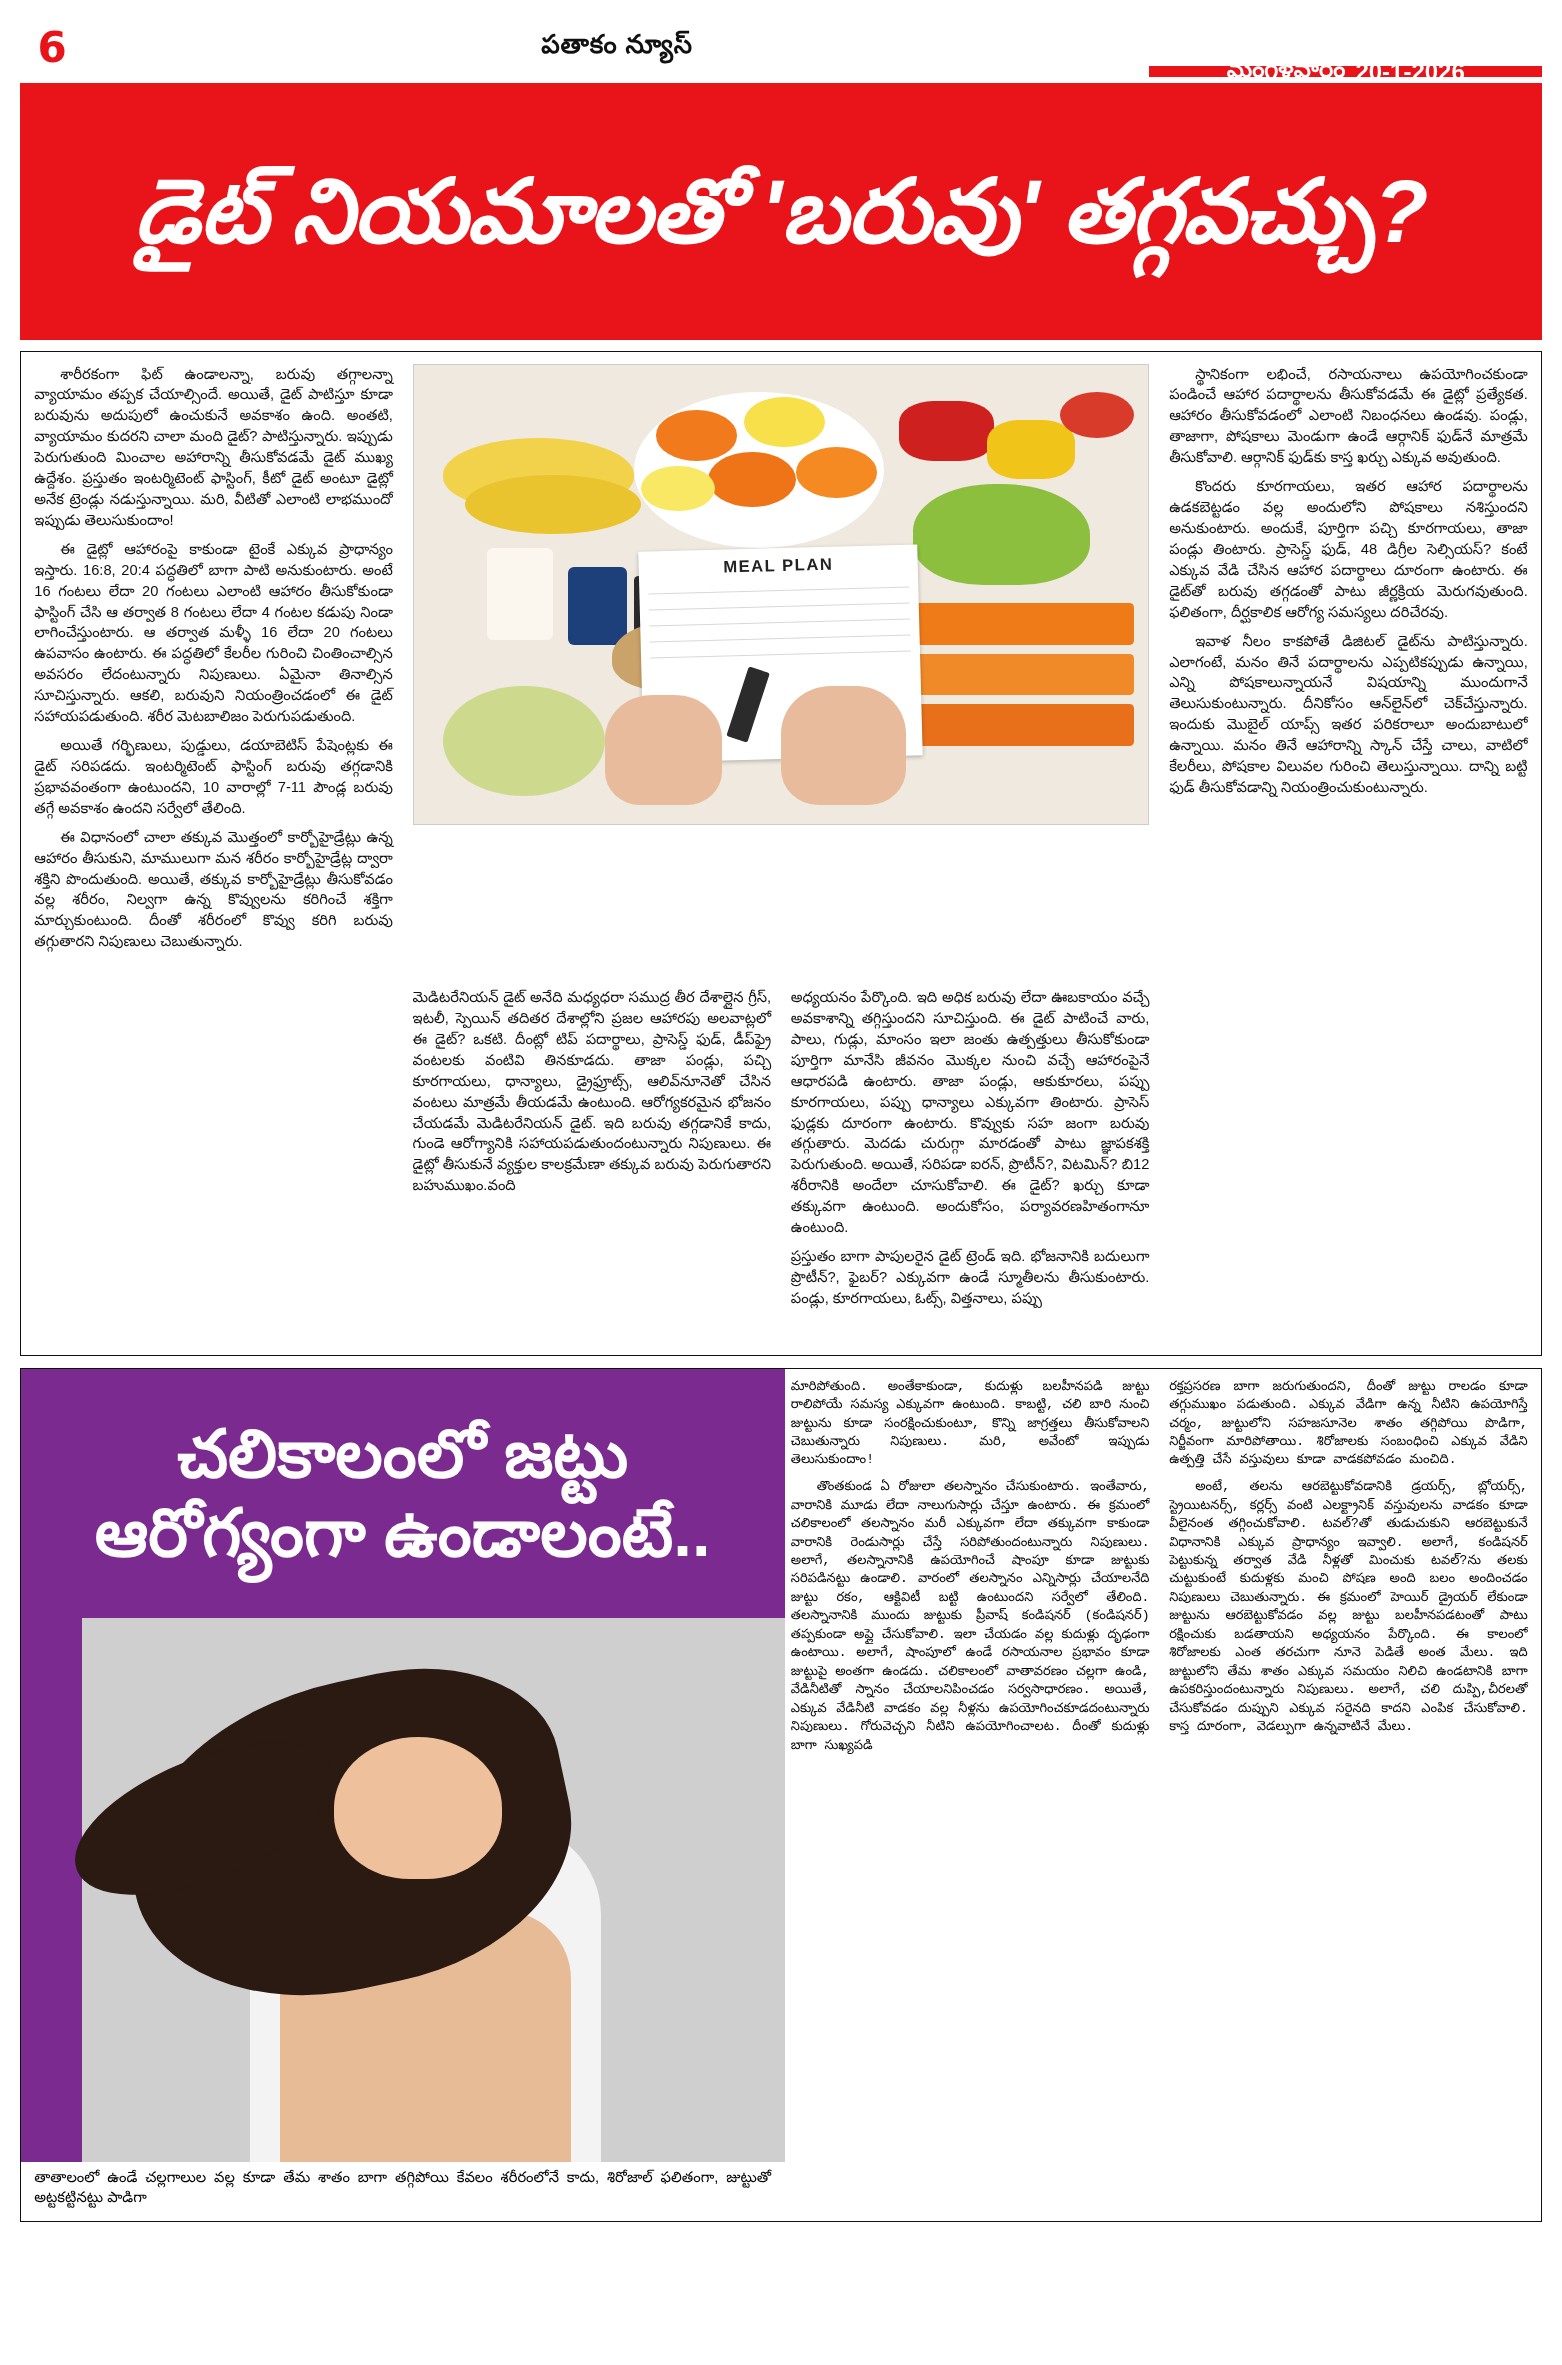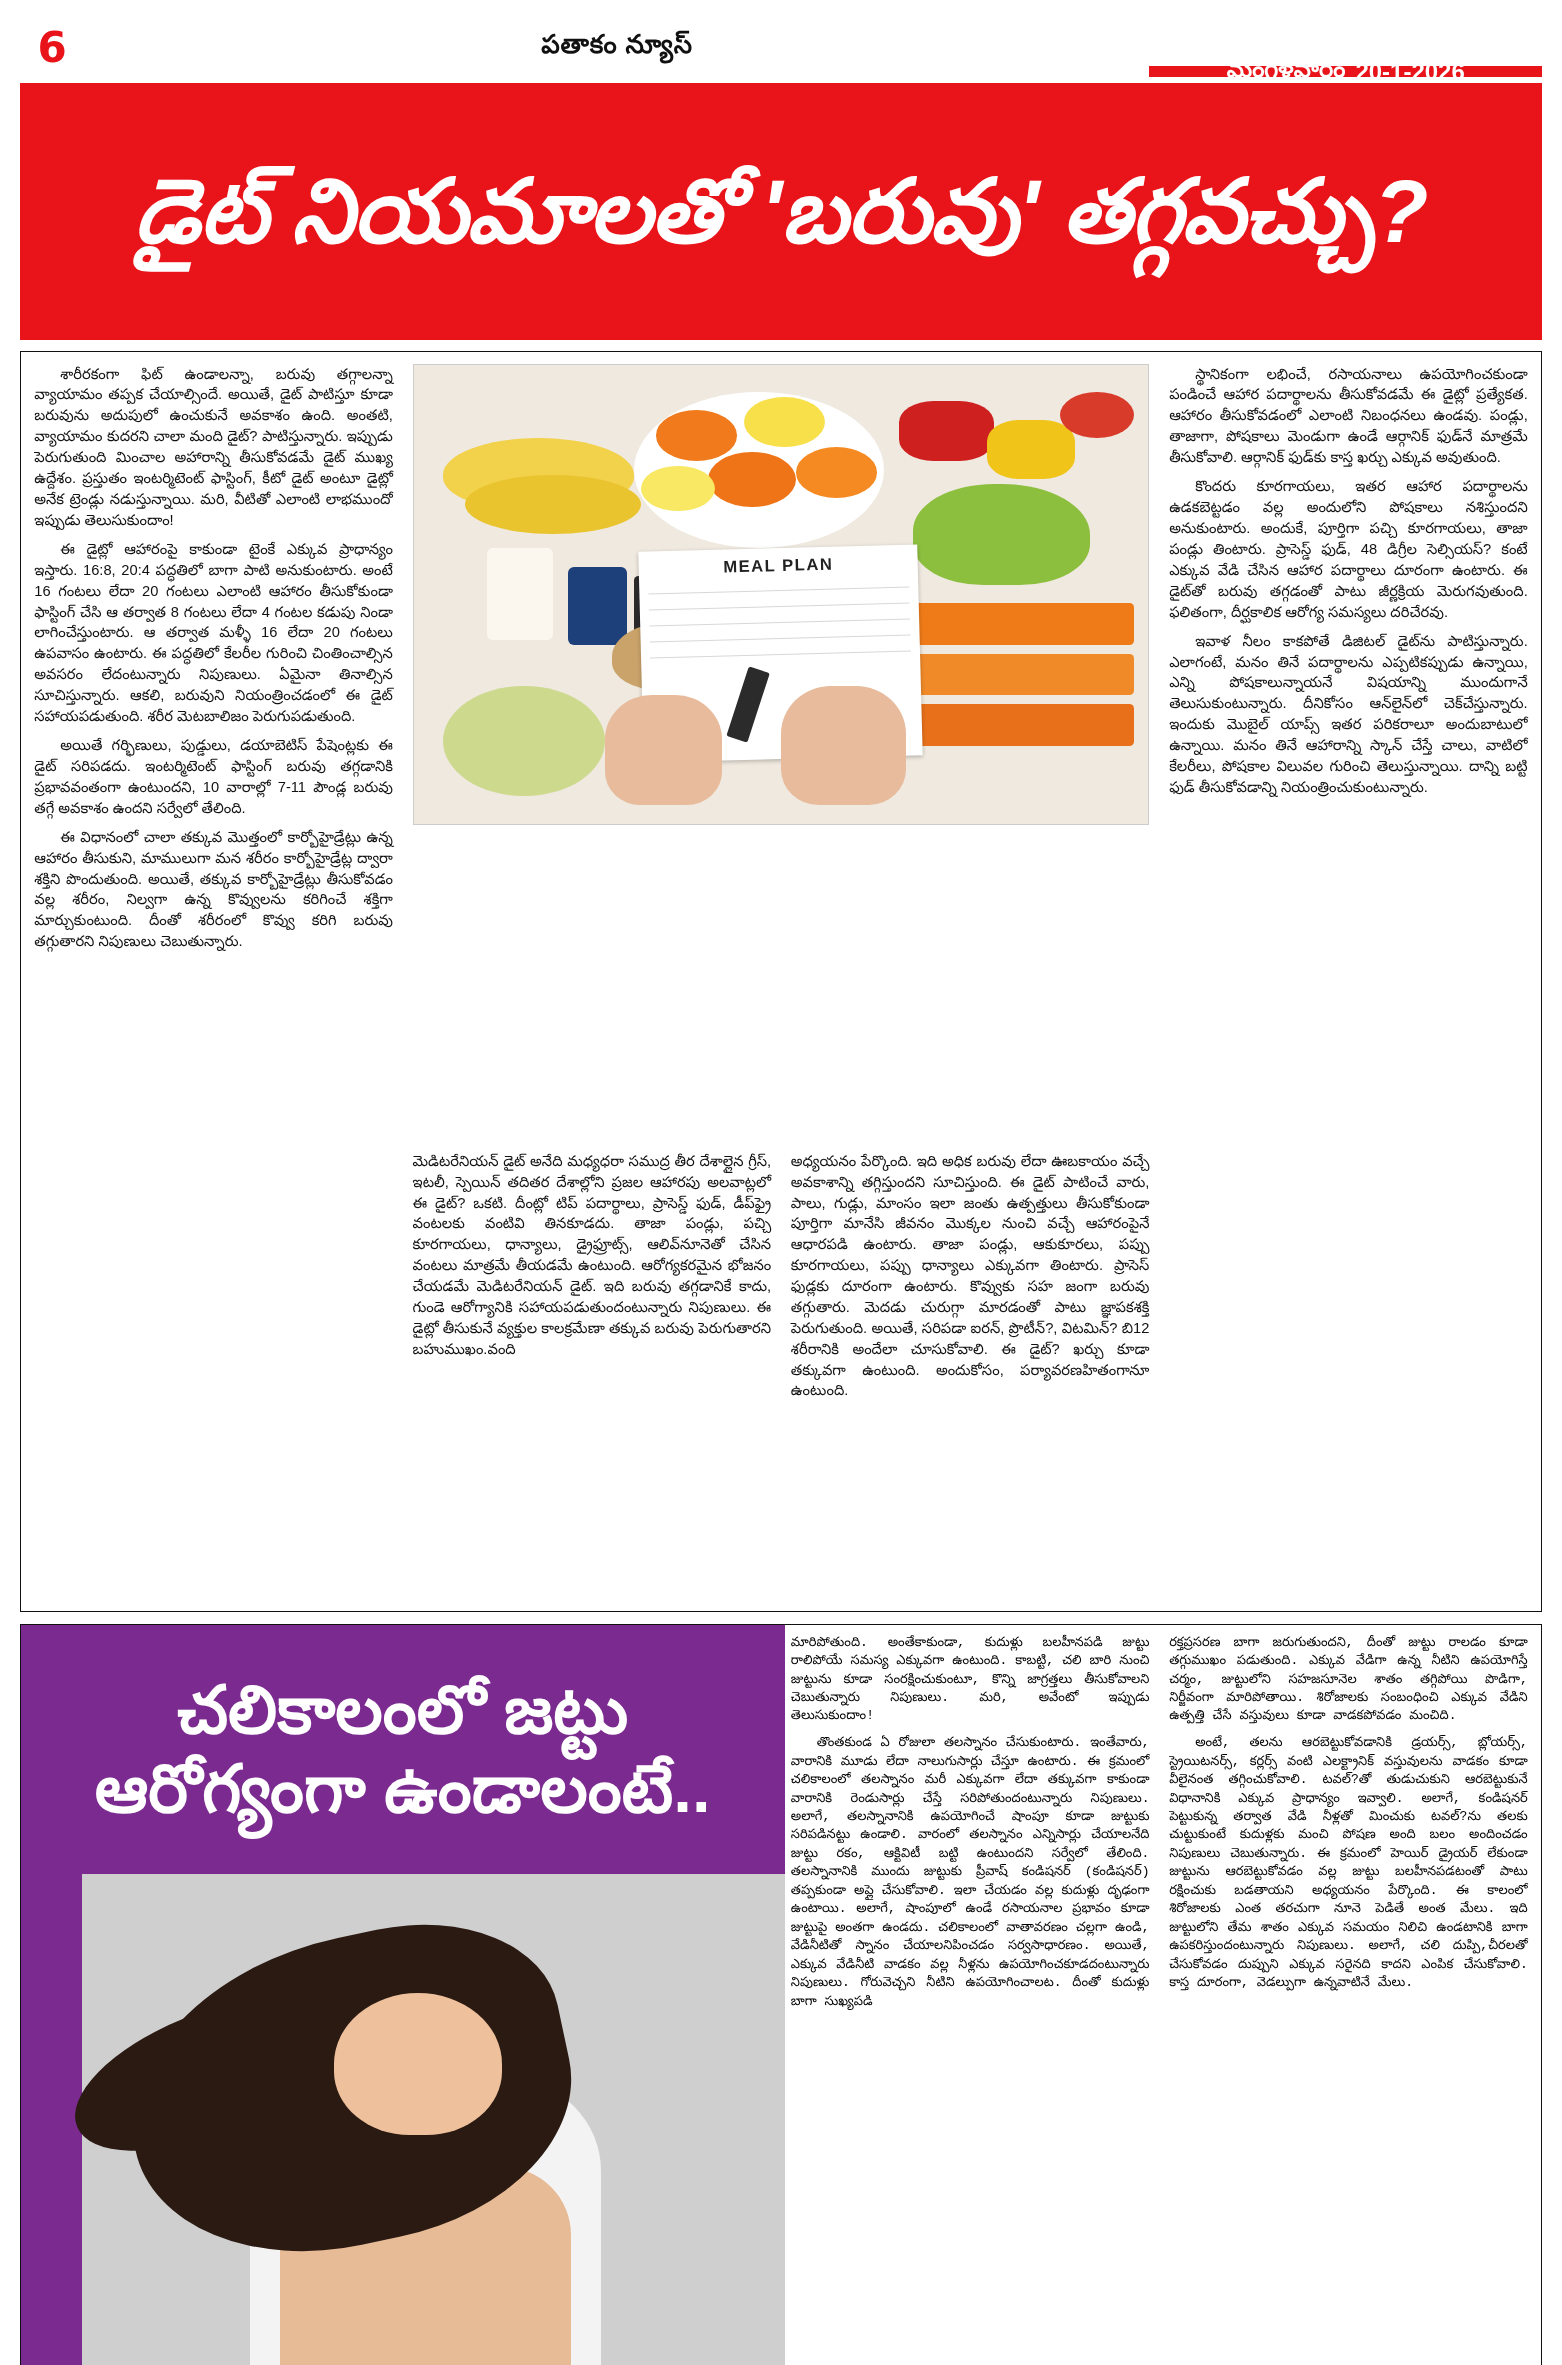--- a/index.html
+++ b/index.html
@@ -75,21 +75,21 @@
     letter-spacing: -0.8px;
     line-height: 1;
     text-align: center;
     font-family: "Liberation Sans", sans-serif;
   }
 
   
   .article-one {
     border: 1.5px solid #111;
     padding: 12px 13.6px 10.6px 13.6px;
-    height: 1261px;
+    height: 1005px;
     position: relative;
     overflow: hidden;
   }
   .a1-grid {
     display: grid;
     grid-template-columns: 1fr 1fr 1fr 1fr;
     column-gap: 19.7px;
     height: 100%;
   }
   .col { font-size: 14.7px; line-height: 1.42; color: #111; text-align: justify; }
@@ -240,20 +240,21 @@
           <div class="fruit" style="left:44%;top:66%;width:3%;height:16%;background:#2b2b2b;border-radius:2.3px;transform:rotate(18deg);"></div>
         </div>
       </div>
 
       <div class="col" style="grid-column:2;">
         <p>మెడిటరేనియన్ డైట్ అనేది మధ్యధరా సముద్ర తీర దేశాల్లైన గ్రీస్, ఇటలీ, స్పెయిన్ తదితర దేశాల్లోని ప్రజల ఆహారపు అలవాట్లలో ఈ డైట్? ఒకటి. దీంట్లో టిప్ పదార్థాలు, ప్రాసెస్డ్ ఫుడ్, డీప్‌ఫ్రై వంటలకు వంటివి తినకూడదు. తాజా పండ్లు, పచ్చి కూరగాయలు, ధాన్యాలు, డ్రైఫ్రూట్స్, ఆలివ్‌నూనెతో చేసిన వంటలు మాత్రమే తీయడమే ఉంటుంది. ఆరోగ్యకరమైన భోజనం చేయడమే మెడిటరేనియన్ డైట్. ఇది బరువు తగ్గడానికే కాదు, గుండె ఆరోగ్యానికి సహాయపడుతుందంటున్నారు నిపుణులు. ఈ డైట్లో తీసుకునే వ్యక్తుల కాలక్రమేణా తక్కువ బరువు పెరుగుతారని బహుముఖం.వంది</p>
       </div>
 
       <div class="col" style="grid-column:3;">
         <p>అధ్యయనం పేర్కొంది. ఇది అధిక బరువు లేదా ఊబకాయం వచ్చే అవకాశాన్ని తగ్గిస్తుందని సూచిస్తుంది. ఈ డైట్ పాటించే వారు, పాలు, గుడ్లు, మాంసం ఇలా జంతు ఉత్పత్తులు తీసుకోకుండా పూర్తిగా మానేసి జీవనం మొక్కల నుంచి వచ్చే ఆహారంపైనే ఆధారపడి ఉంటారు. తాజా పండ్లు, ఆకుకూరలు, పప్పు కూరగాయలు, పప్పు ధాన్యాలు ఎక్కువగా తింటారు. ప్రాసెస్ ఫుడ్లకు దూరంగా ఉంటారు. కొవ్వుకు సహ జంగా బరువు తగ్గుతారు. మెదడు చురుగ్గా మారడంతో పాటు జ్ఞాపకశక్తి పెరుగుతుంది. అయితే, సరిపడా ఐరన్, ప్రొటీన్?, విటమిన్? బి12 శరీరానికి అందేలా చూసుకోవాలి. ఈ డైట్? ఖర్చు కూడా తక్కువగా ఉంటుంది. అందుకోసం, పర్యావరణహితంగానూ ఉంటుంది.</p>
+        <p>ప్రస్తుతం బాగా పాపులరైన డైట్ ట్రెండ్ ఇది. భోజనానికి బదులుగా ప్రొటీన్?, ఫైబర్? ఎక్కువగా ఉండే స్మూతీలను తీసుకుంటారు. పండ్లు, కూరగాయలు, ఓట్స్, విత్తనాలు, పప్పు</p>
       </div>
 
       <div class="col" style="grid-column:4;grid-row:1 / span 2;">
         <p class="lead-indent">స్థానికంగా లభించే, రసాయనాలు ఉపయోగించకుండా పండించే ఆహార పదార్థాలను తీసుకోవడమే ఈ డైట్లో ప్రత్యేకత. ఆహారం తీసుకోవడంలో ఎలాంటి నిబంధనలు ఉండవు. పండ్లు, తాజాగా, పోషకాలు మెండుగా ఉండే ఆర్గానిక్ ఫుడ్‌నే మాత్రమే తీసుకోవాలి. ఆర్గానిక్ ఫుడ్‌కు కాస్త ఖర్చు ఎక్కువ అవుతుంది.</p>
         <p class="lead-indent">కొందరు కూరగాయలు, ఇతర ఆహార పదార్థాలను ఉడకబెట్టడం వల్ల అందులోని పోషకాలు నశిస్తుందని అనుకుంటారు. అందుకే, పూర్తిగా పచ్చి కూరగాయలు, తాజా పండ్లు తింటారు. ప్రాసెస్డ్ ఫుడ్, 48 డిగ్రీల సెల్సియస్? కంటే ఎక్కువ వేడి చేసిన ఆహార పదార్థాలు దూరంగా ఉంటారు. ఈ డైట్‌తో బరువు తగ్గడంతో పాటు జీర్ణక్రియ మెరుగవుతుంది. ఫలితంగా, దీర్ఘకాలిక ఆరోగ్య సమస్యలు దరిచేరవు.</p>
         <p class="lead-indent">ఇవాళ నీలం కాకపోతే డిజిటల్ డైట్‌ను పాటిస్తున్నారు. ఎలాగంటే, మనం తినే పదార్థాలను ఎప్పటికప్పుడు ఉన్నాయి, ఎన్ని పోషకాలున్నాయనే విషయాన్ని ముందుగానే తెలుసుకుంటున్నారు. దీనికోసం ఆన్‌లైన్‌లో చెక్‌చేస్తున్నారు. ఇందుకు మొబైల్ యాప్స్ ఇతర పరికరాలూ అందుబాటులో ఉన్నాయి. మనం తినే ఆహారాన్ని స్కాన్ చేస్తే చాలు, వాటిలో కేలరీలు, పోషకాల విలువల గురించి తెలుస్తున్నాయి. దాన్ని బట్టి ఫుడ్ తీసుకోవడాన్ని నియంత్రించుకుంటున్నారు.</p>
       </div>
     </div>
   </div>
 

